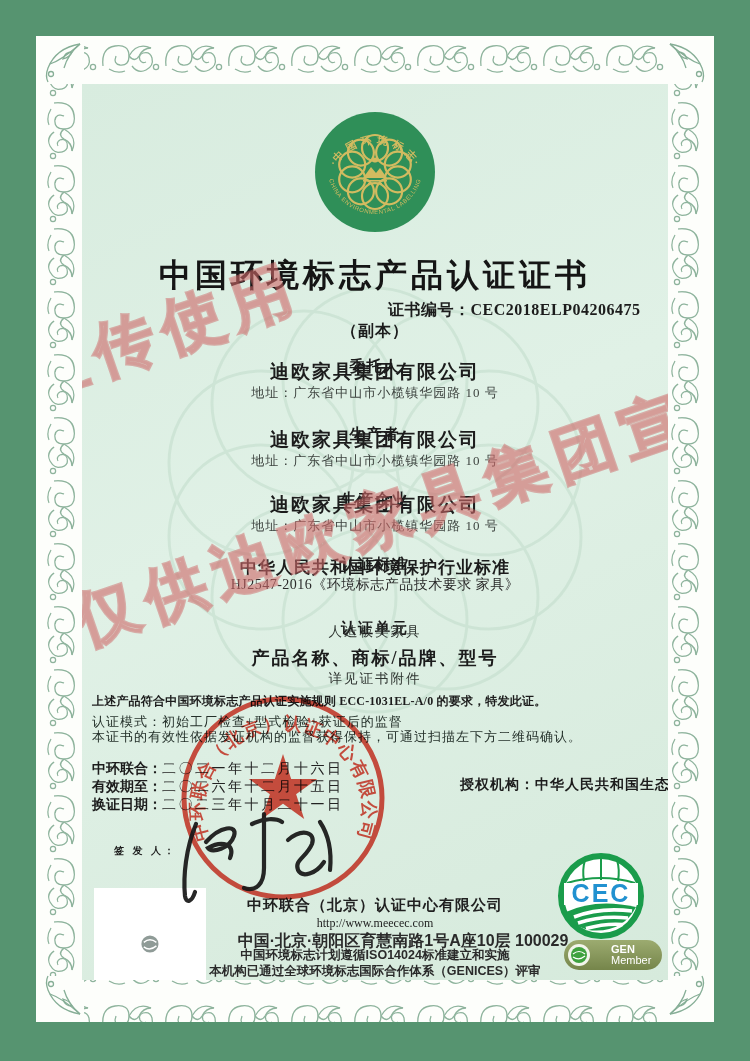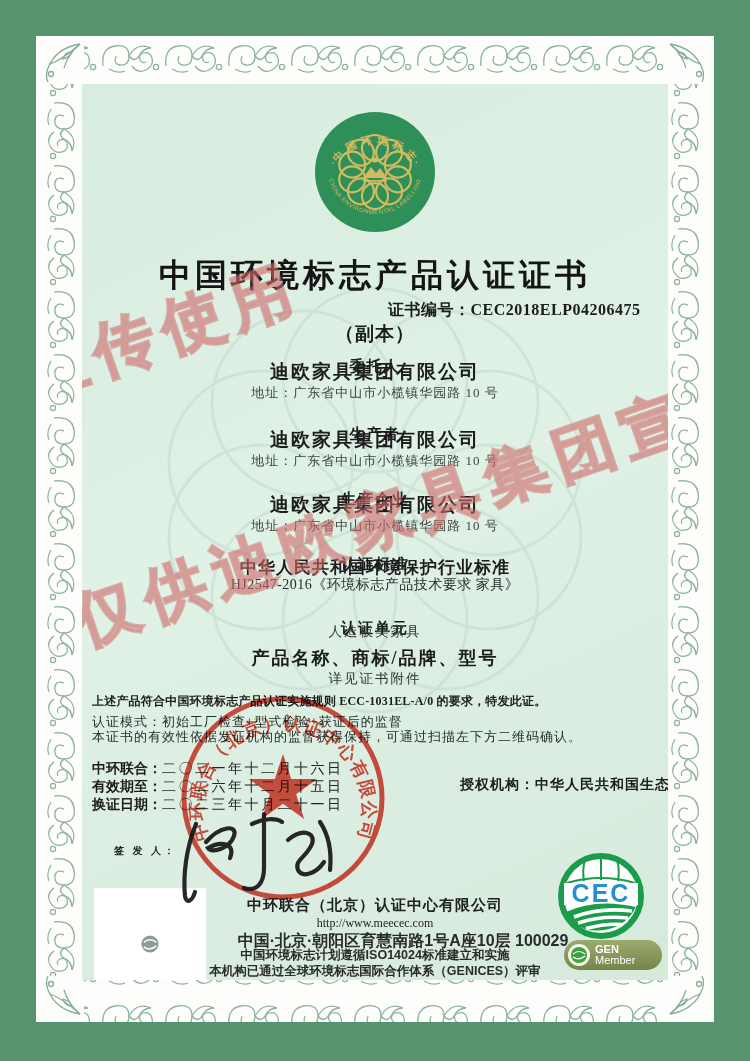--- a/index.html
+++ b/index.html
@@ -13,21 +13,21 @@
   .inner{
     position:absolute;left:82px;top:84px;width:586px;height:896px;z-index:3;overflow:hidden;
     background:linear-gradient(155deg,#d8ecdf 0%,#e0f1e6 45%,#d6eadc 100%);
   }
   .rings-wm{position:absolute;left:78px;top:201px;opacity:.5;z-index:1;}
   .ln{position:absolute;width:100%;text-align:center;white-space:nowrap;color:#1c1c1c;z-index:5;}
   .lnl{position:absolute;left:10px;text-align:left;white-space:nowrap;color:#1c1c1c;z-index:5;}
   .title{font-size:32px;font-weight:bold;letter-spacing:4px;color:#151515;}
   .certnum{font-size:16px;font-weight:bold;letter-spacing:.5px;}
   .seclabel{font-size:15px;font-weight:bold;letter-spacing:2px;margin-top:16px;}
-  .copy{font-size:19px;font-weight:bold;letter-spacing:1px;}
+  .copy{font-size:16px;font-weight:bold;letter-spacing:1px;}
   .company{font-size:19px;font-weight:bold;letter-spacing:2px;}
   .addr{font-size:13px;color:#3e4440;letter-spacing:1px;}
   .std1{font-size:17px;font-weight:bold;letter-spacing:1px;}
   .std2{font-size:14px;color:#2a2a2a;letter-spacing:.5px;}
   .small{font-size:13.5px;color:#2f3531;letter-spacing:2px;}
   .prodlabel{font-size:18px;font-weight:bold;letter-spacing:2px;}
   .statement{font-size:12px;font-weight:bold;letter-spacing:.2px;}
   .bodyline{font-size:13px;color:#24302a;letter-spacing:1px;}
   .datelabel{font-weight:bold;font-size:14px;}
   .dateval{font-size:14px;letter-spacing:2.5px;color:#222;}
@@ -48,21 +48,21 @@
     transform-origin:0 50%;
   }
   .wm1{left:-4px;top:498px;transform:rotate(-19deg);}
   .wm2{left:-600px;top:440px;transform:rotate(-19deg);}
   .seal{position:absolute;left:76px;top:606px;z-index:7;opacity:.88;mix-blend-mode:multiply;}
   .signature{position:absolute;left:88px;top:712px;z-index:8;}
   .qr{position:absolute;left:12px;top:804px;z-index:6;background:#fff;padding:2px;}
   .cec-logo{position:absolute;left:472px;top:766px;z-index:6;}
   .gen-badge{
     position:absolute;left:482px;top:856px;z-index:6;width:98px;height:30px;border-radius:15px;
-    background:linear-gradient(#9cab70,#75854a);display:flex;align-items:center;gap:4px;padding-left:3px;box-sizing:border-box;
+    background:linear-gradient(#9cab70,#75854a);display:flex;align-items:center;gap:20px;padding-left:3px;box-sizing:border-box;
   }
   .gen-text{color:#fff;font-size:11px;line-height:11px;font-weight:bold;}
   .gen-text .gm{font-weight:normal;}
   .env-logo{position:absolute;left:50%;transform:translateX(-50%);top:26px;z-index:5;}
 </style>
 </head>
 <body>
 
 <div class="band"></div>
 

